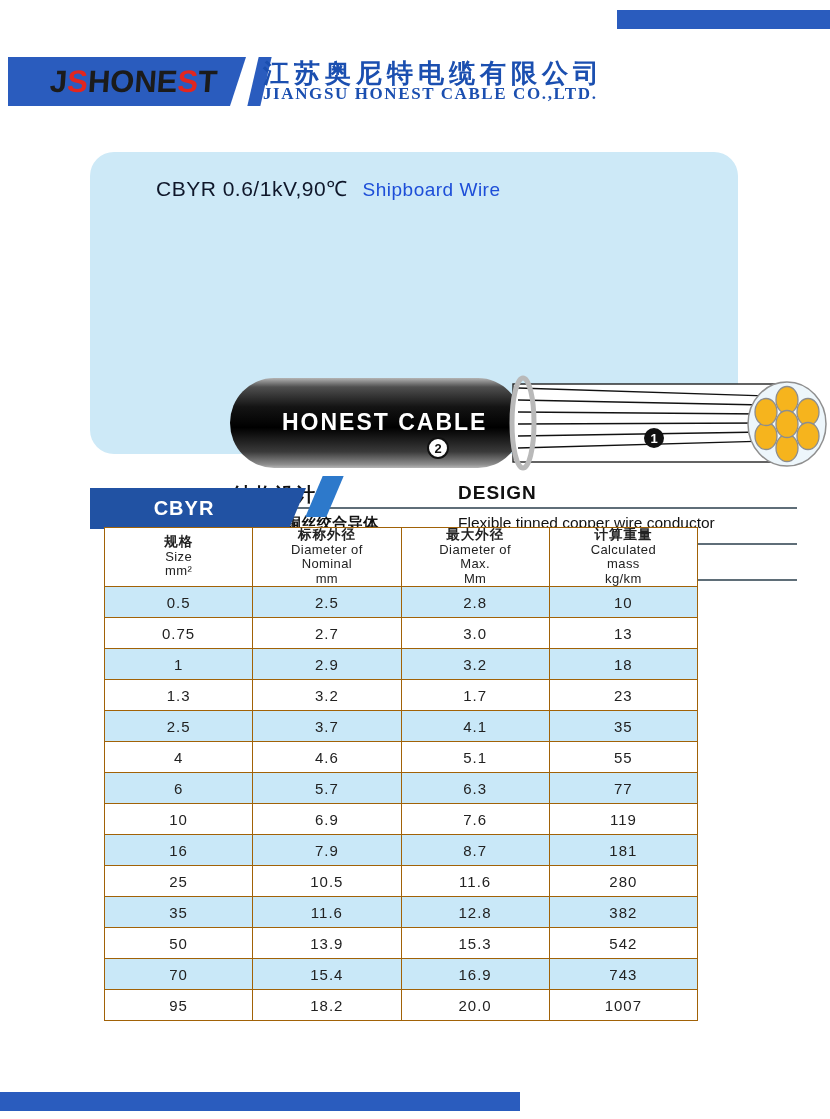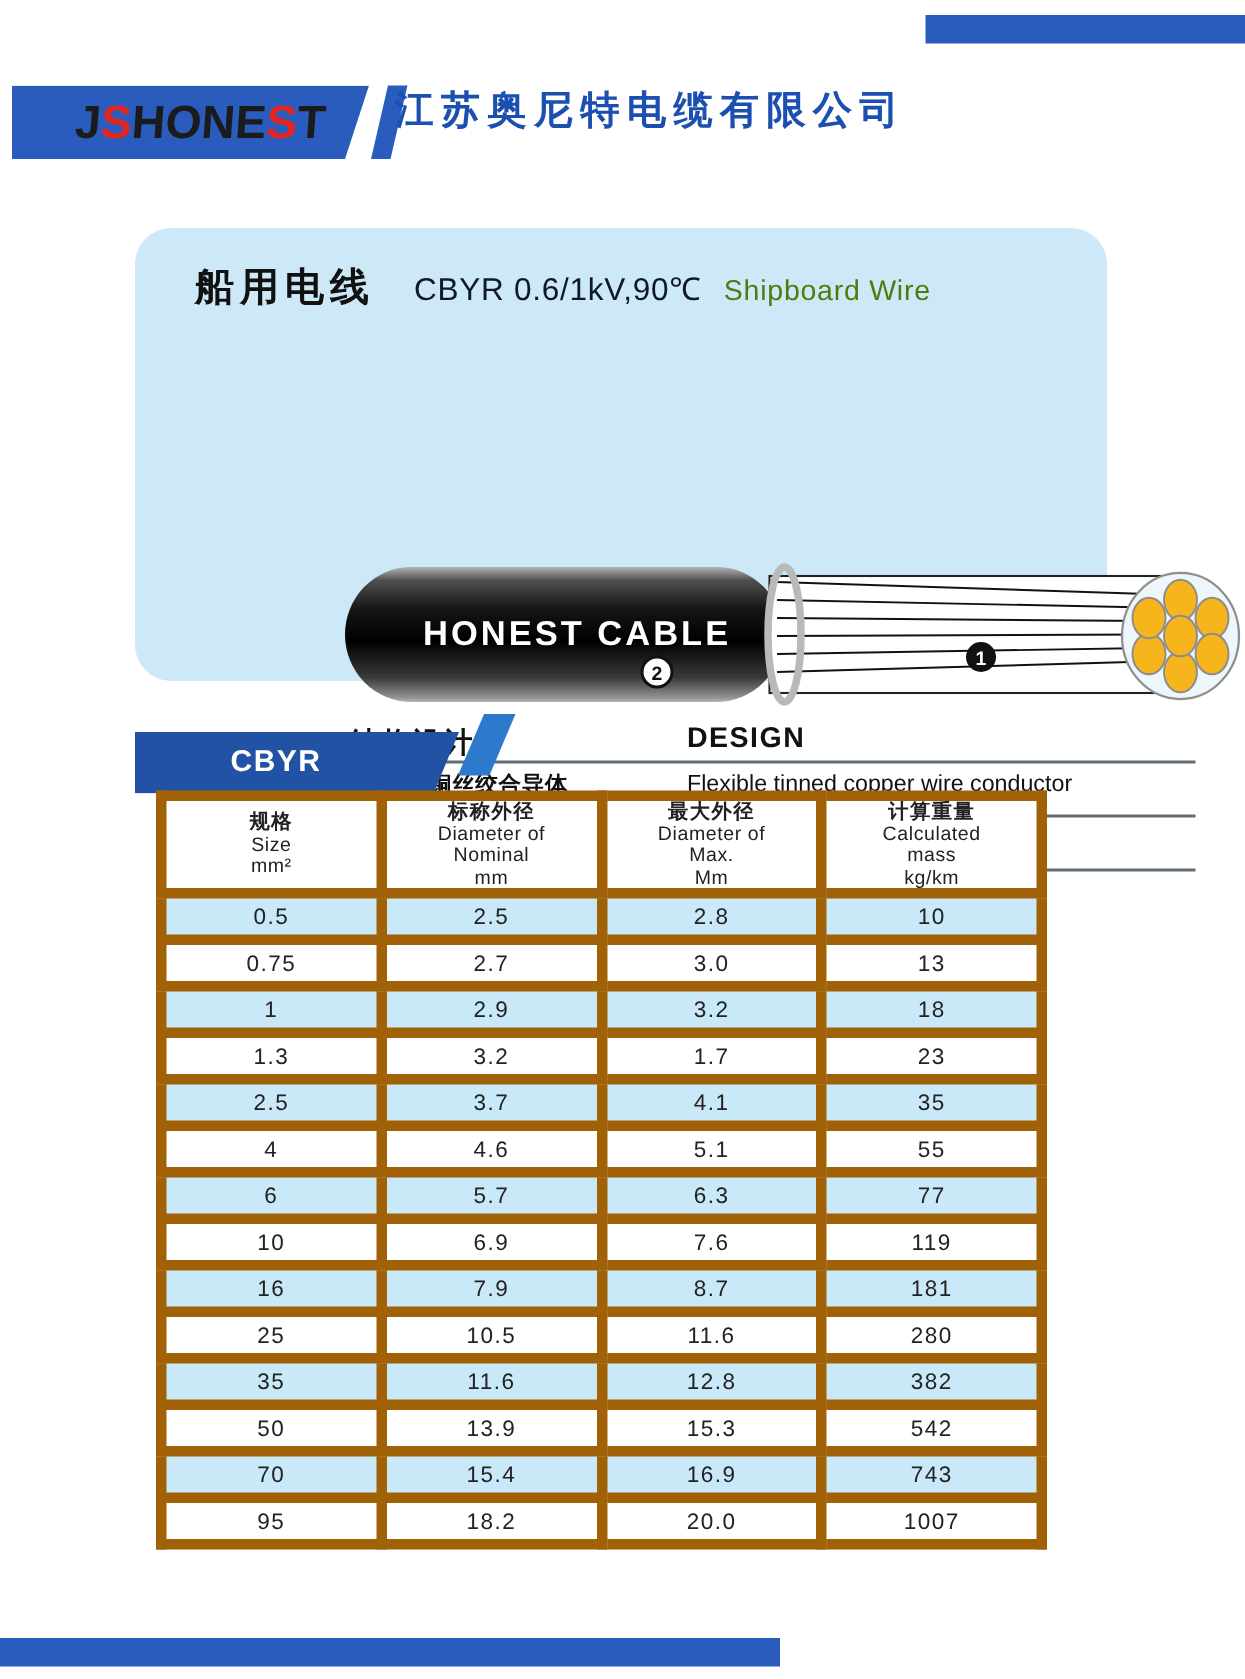--- a/index.html
+++ b/index.html
@@ -30,21 +30,21 @@
     letter-spacing:5px; color:#1b4fb0; white-space:nowrap; }
   #company-en { position:absolute; left:263px; top:84px; font-family:"Liberation Serif", serif;
     font-size:17px; font-weight:bold; letter-spacing:1.6px; color:#1b4fb0; white-space:nowrap; }
 
   
   #product-panel { position:absolute; left:90px; top:152px; width:648px; height:302px;
     background:#cde9f7; border-radius:24px; }
   #panel-title { position:absolute; left:40px; top:22px; display:flex; align-items:baseline; white-space:nowrap; }
   #title-cn { font-size:26px; font-weight:bold; letter-spacing:4px; color:#111; }
   #title-model { font-size:21px; font-weight:normal; color:#0f172a; margin-left:26px; letter-spacing:0.5px; }
-  #title-en { font-size:19px; color:#4d7c0f; margin-left:15px; letter-spacing:0.5px; }
+  #title-en { font-size:19px; color:#1d4ed8; margin-left:15px; letter-spacing:0.5px; }
 
   #cable-svg { position:absolute; left:128px; top:222px; }
 
   .design-heading { position:absolute; top:330px; font-size:19px; font-weight:bold; color:#111; }
   #design-heading-cn { left:143px; letter-spacing:2px; }
   #design-heading-en { left:368px; letter-spacing:1px; }
   .rule { position:absolute; left:131px; width:576px; height:0;
     border-top:2px solid #5f6e78; }
   #rule-1 { top:355px; } #rule-2 { top:391px; } #rule-3 { top:427px; }
   #design-rows { position:absolute; left:0; top:0; width:100%; }
@@ -59,21 +59,21 @@
   #series-tab-main { position:absolute; left:0; top:12px; width:216px; height:41px; background:#2152a3;
     clip-path:polygon(0 0,100% 0,calc(100% - 17px) 100%,0 100%);
     display:flex; align-items:center; justify-content:center; padding-right:28px; }
   #series-tab-label { color:#ffffff; font-size:20px; font-weight:bold; letter-spacing:1px; }
   #series-tab-accent { position:absolute; left:224px; top:0; width:21px; height:41px;
     background:#2d79cb; transform:skewX(-23deg); }
 
   
   #spec-table { position:absolute; left:104px; top:527px; width:594px;
     border-collapse:collapse; table-layout:fixed; }
-  #spec-table th, #spec-table td { border:7px solid #a16207; text-align:center; vertical-align:middle; }
+  #spec-table th, #spec-table td { border:1px solid #a16207; text-align:center; vertical-align:middle; }
   #spec-table th { height:57px; background:#ffffff; font-weight:normal; }
   .th-inner { display:flex; flex-direction:column; justify-content:center; line-height:14.5px;
     font-size:13px; color:#222; letter-spacing:0.4px; }
   .th-cn { font-size:13.5px; font-weight:600; letter-spacing:1px; }
   #spec-table td { height:31px; font-size:15px; color:#222; letter-spacing:1px; }
   #spec-table tbody tr:nth-of-type(odd) { background:#c9e8f8; }
   #spec-table tbody tr:nth-of-type(even) { background:#ffffff; }
 </style>
 </head>
 <body>
@@ -91,24 +91,24 @@
         <span style="color: rgb(27, 27, 27);">O</span>
         <span style="color: rgb(27, 27, 27);">N</span>
         <span style="color: rgb(27, 27, 27);">E</span>
         <span style="color: rgb(226, 38, 31);">S</span>
         <span style="color: rgb(27, 27, 27);">T</span>
       </div>
     <div id="logo-underline"></div>
   </div>
   <div id="logo-accent"></div>
   <div id="company-cn">江苏奥尼特电缆有限公司</div>
+  <div id="company-en">JIANGSU HONEST CABLE CO.,LTD.</div>
 
   <div id="product-panel">
     <div id="panel-title">
-      <span id="title-cn">船用电线</span>
       <span id="title-model">CBYR 0.6/1kV,90℃</span>
       <span id="title-en">Shipboard Wire</span>
     </div>
 
     <svg id="cable-svg" width="612" height="98" viewBox="0 0 612 98">
       <defs>
         <linearGradient id="jg" x1="0" y1="0" x2="0" y2="1">
           <stop offset="0%" stop-color="#b3b3b3"></stop>
           <stop offset="10%" stop-color="#4f4f4f"></stop>
           <stop offset="32%" stop-color="#141414"></stop>

